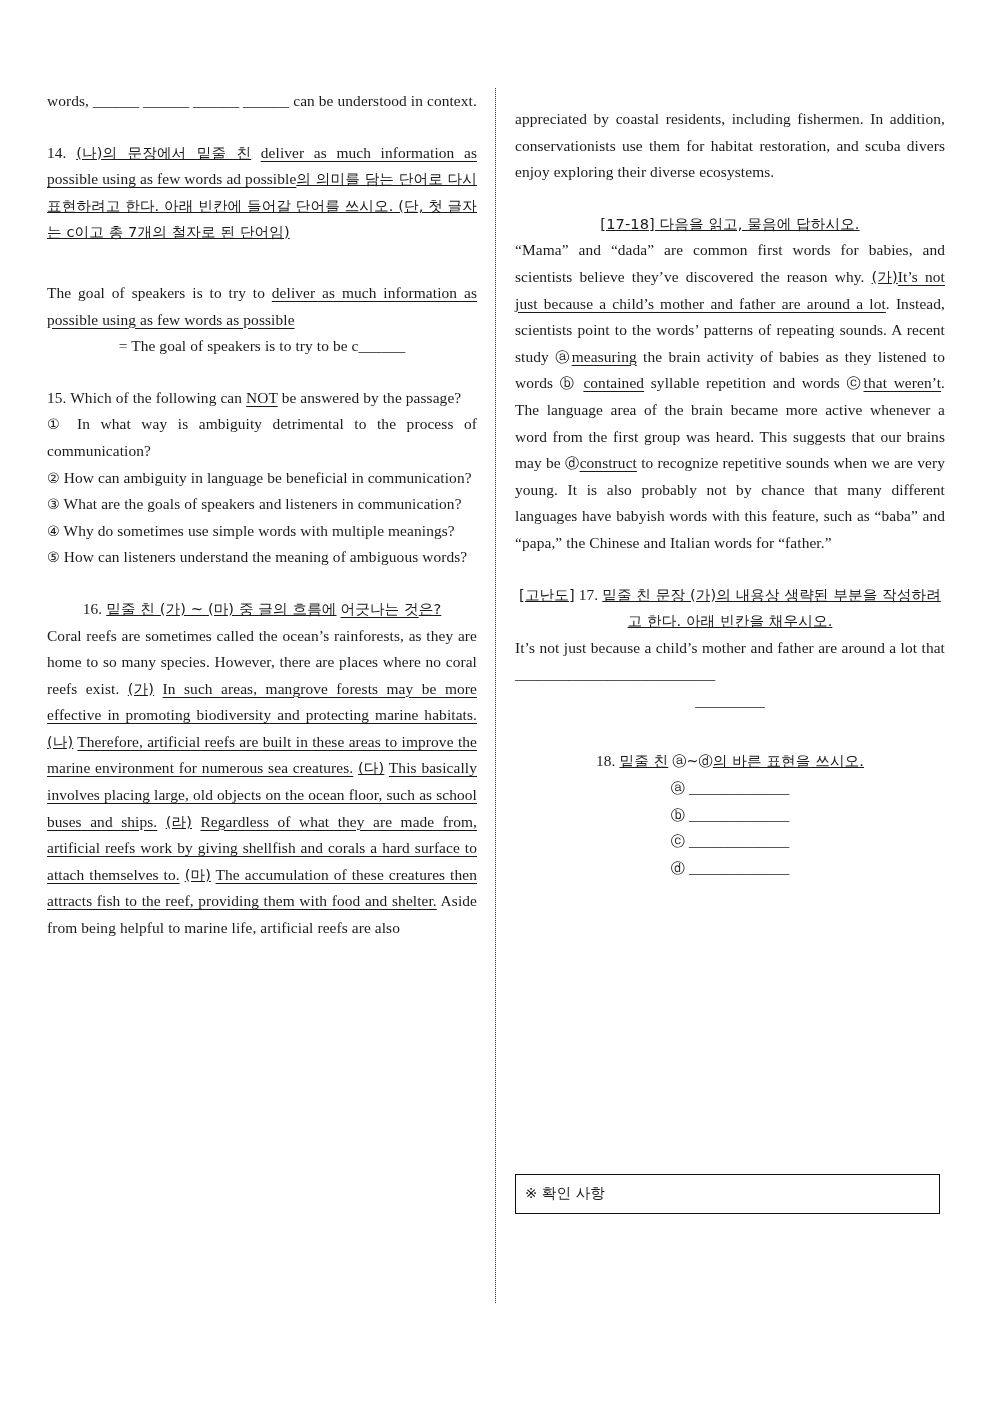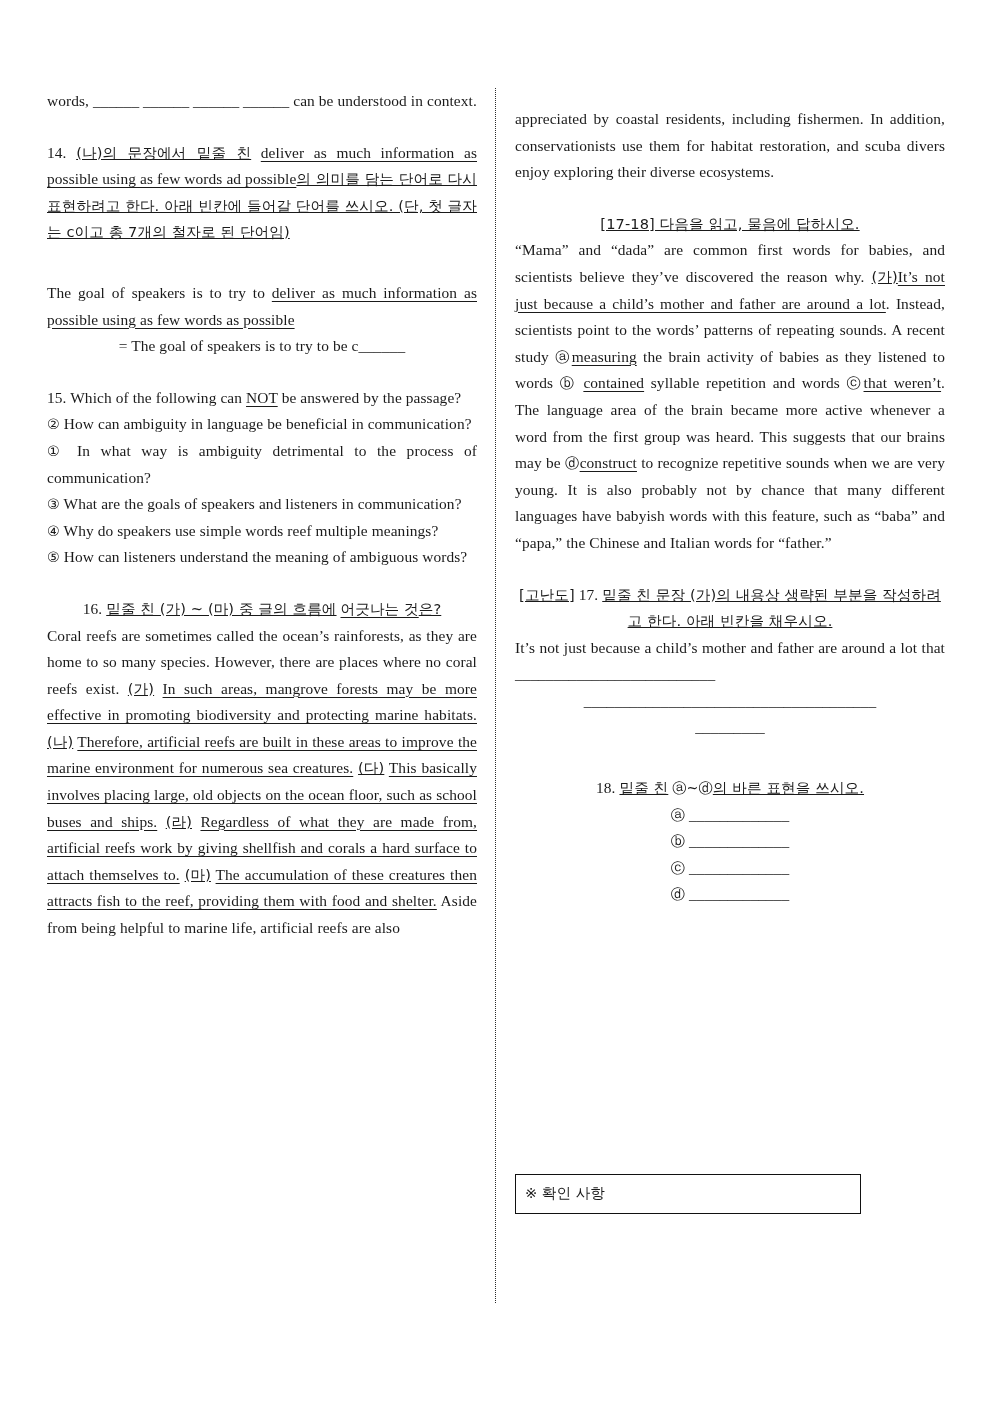--- a/index.html
+++ b/index.html
@@ -66,21 +66,21 @@
     font-family: "DejaVu Sans", "Liberation Sans", sans-serif;
     font-size: 14.6px;
     text-decoration: underline;
   }
 
   
   .confirm-box {
     position: absolute;
     left: 515px;
     top: 1174px;
-    width: 346px;
+    width: 425px;
     box-sizing: border-box;
     border: 1.3px solid #111111;
     padding: 6px 9px 8px 9px;
   }
   .confirm-box .line {
     font-family: "DejaVu Sans", "Liberation Sans", sans-serif;
     font-size: 14.6px;
     line-height: 24px;
     white-space: nowrap;
   }
@@ -103,24 +103,24 @@
     <div class="gap-l"></div>
 
     <p class="blk"><span>The goal of speakers is to try to</span> <u class="ul">deliver as much information as possible using as few words as possible</u></p>
 
     <p class="blk nojust"><span>=</span> <span>The goal of speakers is to try to be c______</span></p>
 
     <div class="gap-m"></div>
 
     <p class="blk"><span>15.</span> <span>Which of the following can</span> <u class="ul">NOT</u> <span>be answered by the passage?</span></p>
 
+    <p class="blk"><span class="circ">①</span> <span>In what way is ambiguity detrimental to the process of communication?</span></p>
     <p class="blk"><span class="circ">②</span> <span>How can ambiguity in language be beneficial in communication?</span></p>
-    <p class="blk"><span class="circ">①</span> <span>In what way is ambiguity detrimental to the process of communication?</span></p>
     <p class="blk"><span class="circ">③</span> <span>What are the goals of speakers and listeners in communication?</span></p>
-    <p class="blk"><span class="circ">④</span> <span>Why do speakers use simple words reef multiple meanings?</span></p>
+    <p class="blk"><span class="circ">④</span> <span>Why do sometimes use simple words with multiple meanings?</span></p>
     <p class="blk"><span class="circ">⑤</span> <span>How can listeners understand the meaning of ambiguous words?</span></p>
 
     <div class="gap-m"></div>
 
     <p class="blk nojust"><span>16.</span> <span class="kr">밑줄 친 (가) ~ (마) 중 글의 흐름에</span> <u class="ul kr">어긋나는 것</u><span class="kr">은?</span></p>
 
     <p class="blk"><span>Coral reefs are sometimes called the ocean’s rainforests, as they are home to so many species. However, there are places where no coral reefs exist.</span> <span class="kr">(가)</span> <u class="ul">In such areas, mangrove forests may be more effective in promoting biodiversity and protecting marine habitats.</u> <span class="kr">(나)</span> <u class="ul">Therefore, artificial reefs are built in these areas to improve the marine environment for numerous sea creatures.</u> <span class="kr">(다)</span> <u class="ul">This basically involves placing large, old objects on the ocean floor, such as school buses and ships.</u> <span class="kr">(라)</span> <u class="ul">Regardless of what they are made from, artificial reefs work by giving shellfish and corals a hard surface to attach themselves to.</u> <span class="kr">(마)</span> <u class="ul">The accumulation of these creatures then attracts fish to the reef, providing them with food and shelter.</u> <span>Aside from being helpful to marine life, artificial reefs are also</span></p>
 
   </div>
 
@@ -132,21 +132,20 @@
 
     <p class="blk nojust"><span class="kr">[17-18] 다음을 읽고, 물음에 답하시오.</span></p>
 
     <p class="blk"><span>“Mama” and “dada” are common first words for babies, and scientists believe they’ve discovered the reason why.</span> <span class="kr">(가)</span><u class="ul">It’s not just because a child’s mother and father are around a lot</u><span>. Instead, scientists point to the words’ patterns of repeating sounds. A recent study</span> <span class="circ">ⓐ</span><u class="ul">measuring</u> <span>the brain activity of babies as they listened to words</span> <span class="circ">ⓑ</span> <u class="ul">contained</u> <span>syllable repetition and words</span> <span class="circ">ⓒ</span><u class="ul">that weren’t</u><span>. The language area of the brain became more active whenever a word from the first group was heard. This suggests that our brains may be</span> <span class="circ">ⓓ</span><u class="ul">construct</u> <span>to recognize repetitive sounds when we are very young. It is also probably not by chance that many different languages have babyish words with this feature, such as “baba” and “papa,” the Chinese and Italian words for “father.”</span></p>
 
     <div class="gap-m"></div>
 
     <p class="blk nojust"><span class="kr">[고난도]</span> <span>17.</span> <span class="kr">밑줄 친 문장 (가)의 내용상 생략된 부분을 작성하려고 한다. 아래 빈칸을 채우시오.</span></p>
 
     <p class="blk"><span>It’s not just because a child’s mother and father are around a lot that</span> <span class="blank">__________________________</span></p>
-    <p class="blk nojust"><span class="blank">______________________________________</span></p>
     <p class="blk nojust"><span class="blank">_________</span></p>
 
     <div class="gap-l"></div>
 
     <p class="blk nojust"><span>18.</span> <span class="kr">밑줄 친</span> <span class="circ">ⓐ~ⓓ</span><span class="kr">의 바른 표현을 쓰시오.</span></p>
 
     <p class="blk nojust"><span class="circ">ⓐ</span> <span class="blank">_____________</span></p>
     <p class="blk nojust"><span class="circ">ⓑ</span> <span class="blank">_____________</span></p>
     <p class="blk nojust"><span class="circ">ⓒ</span> <span class="blank">_____________</span></p>
     <p class="blk nojust"><span class="circ">ⓓ</span> <span class="blank">_____________</span></p>

